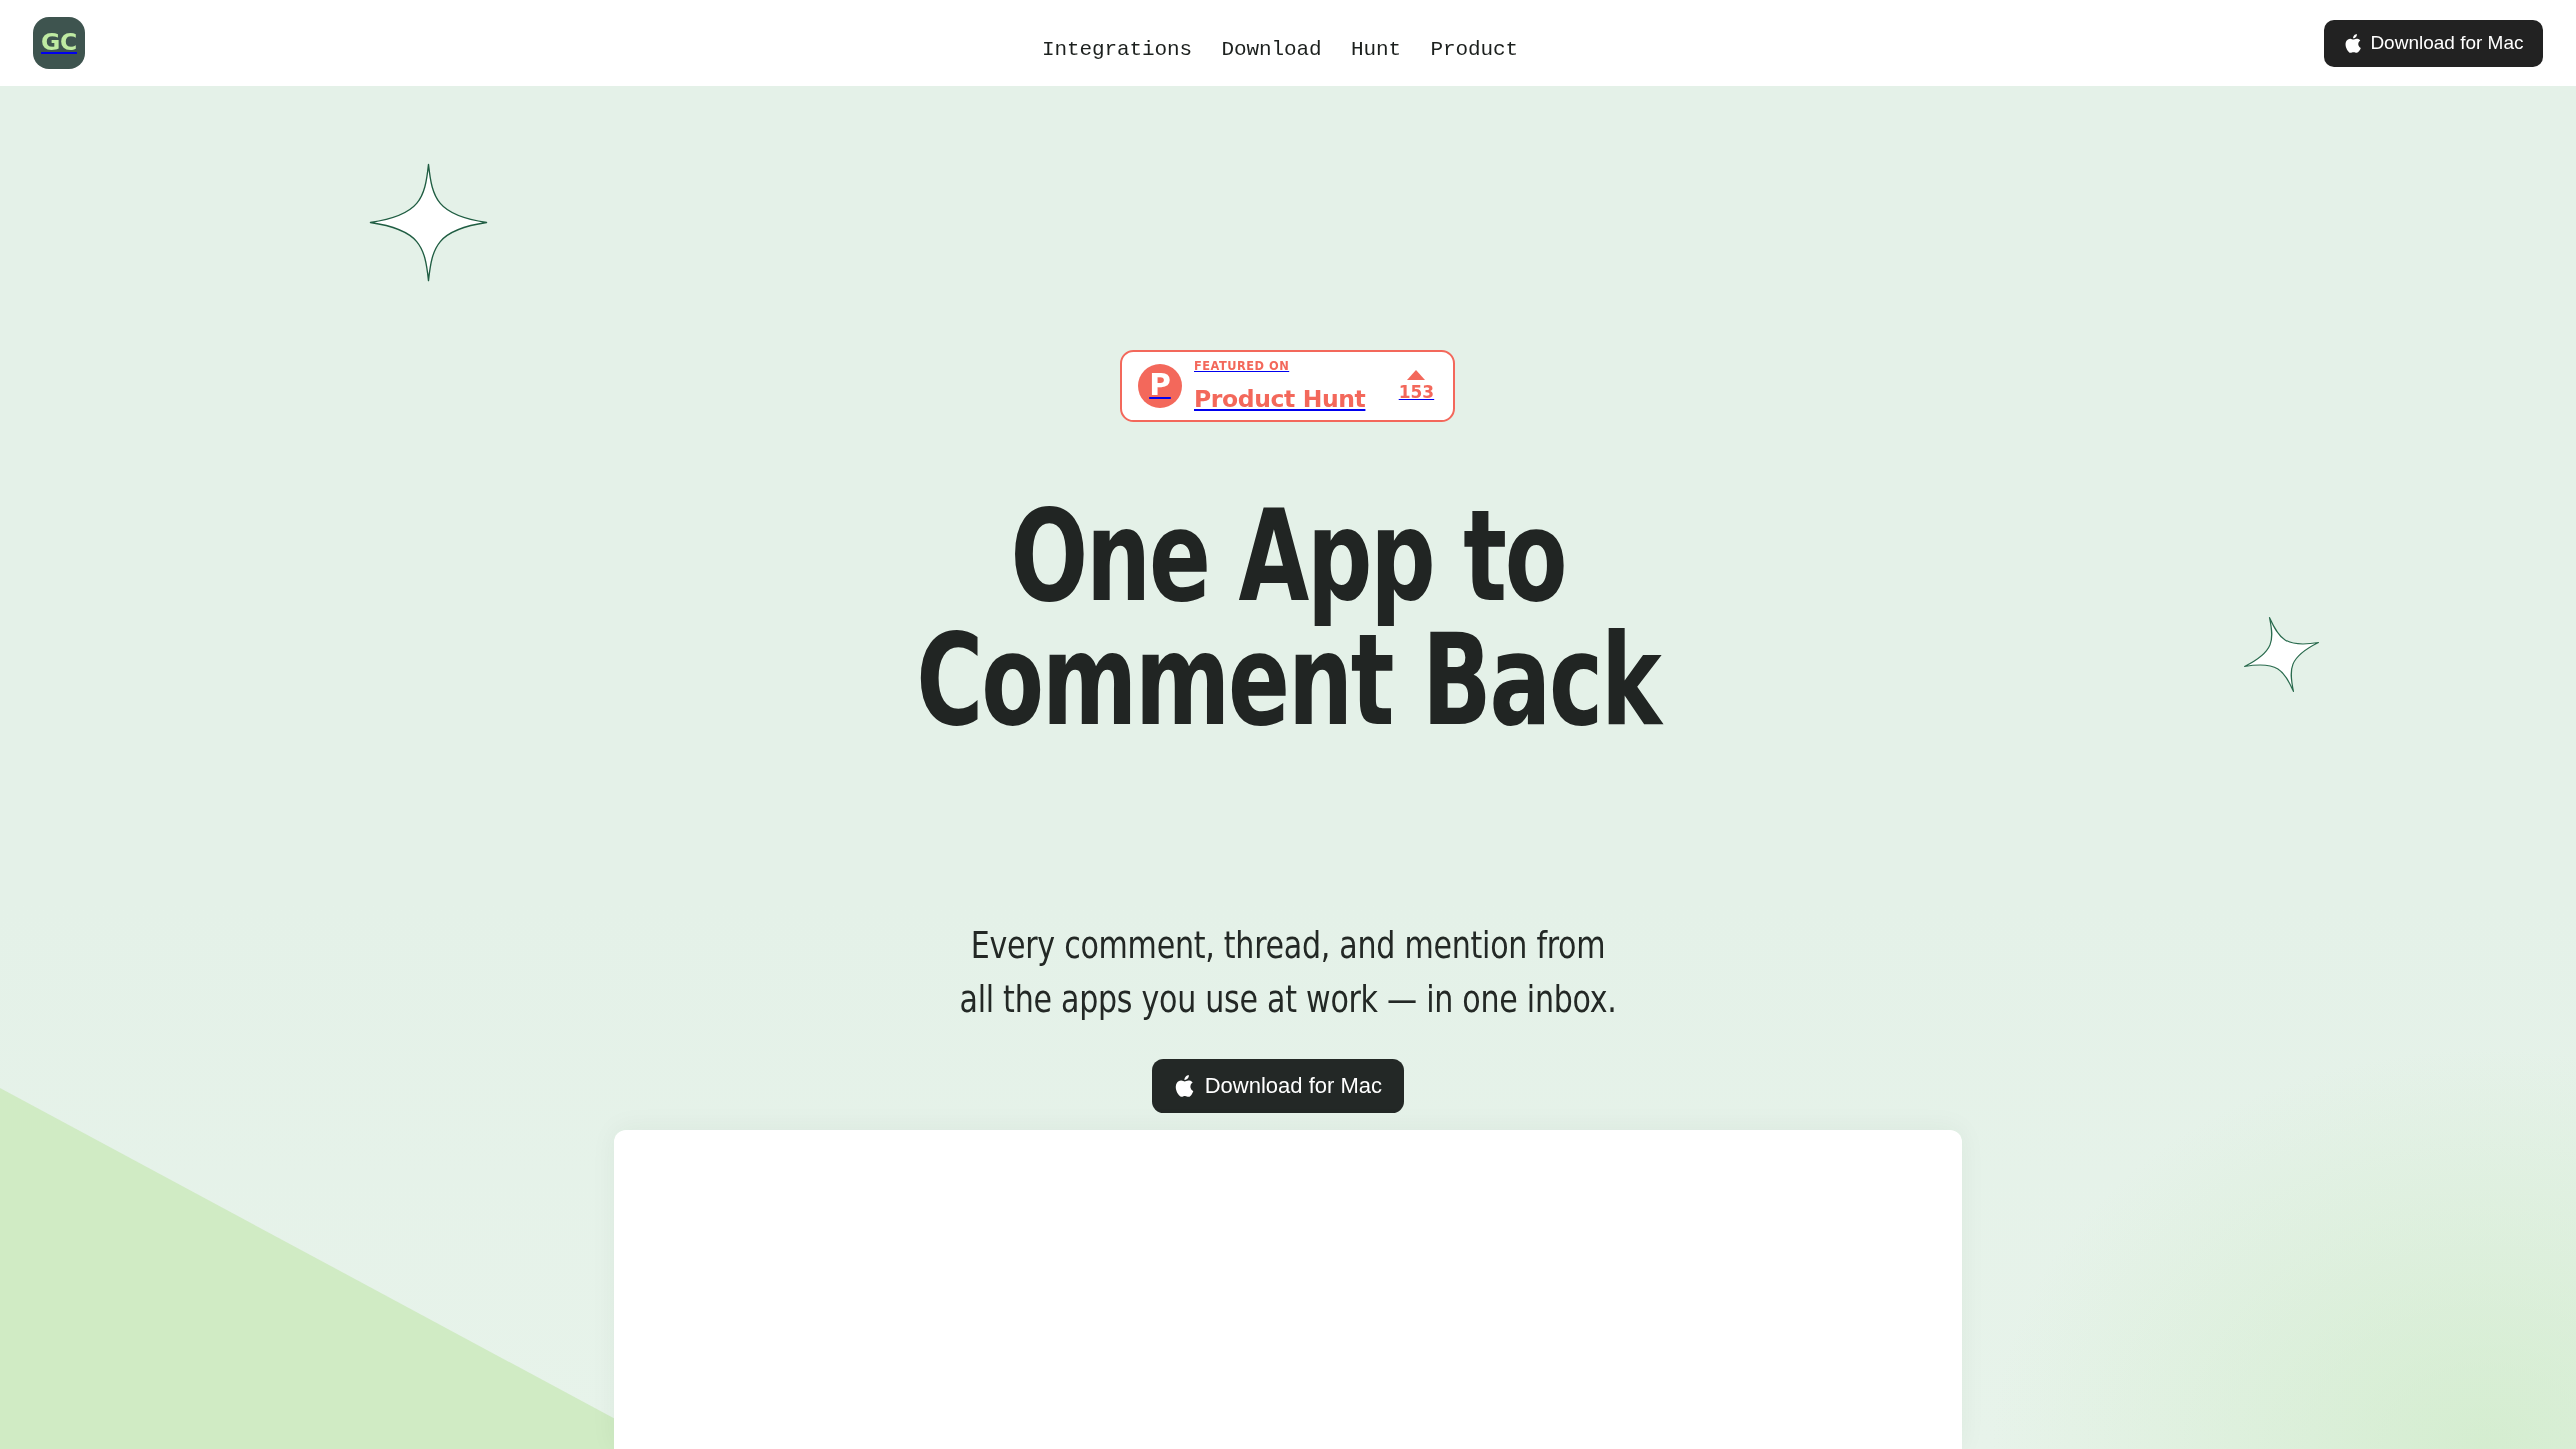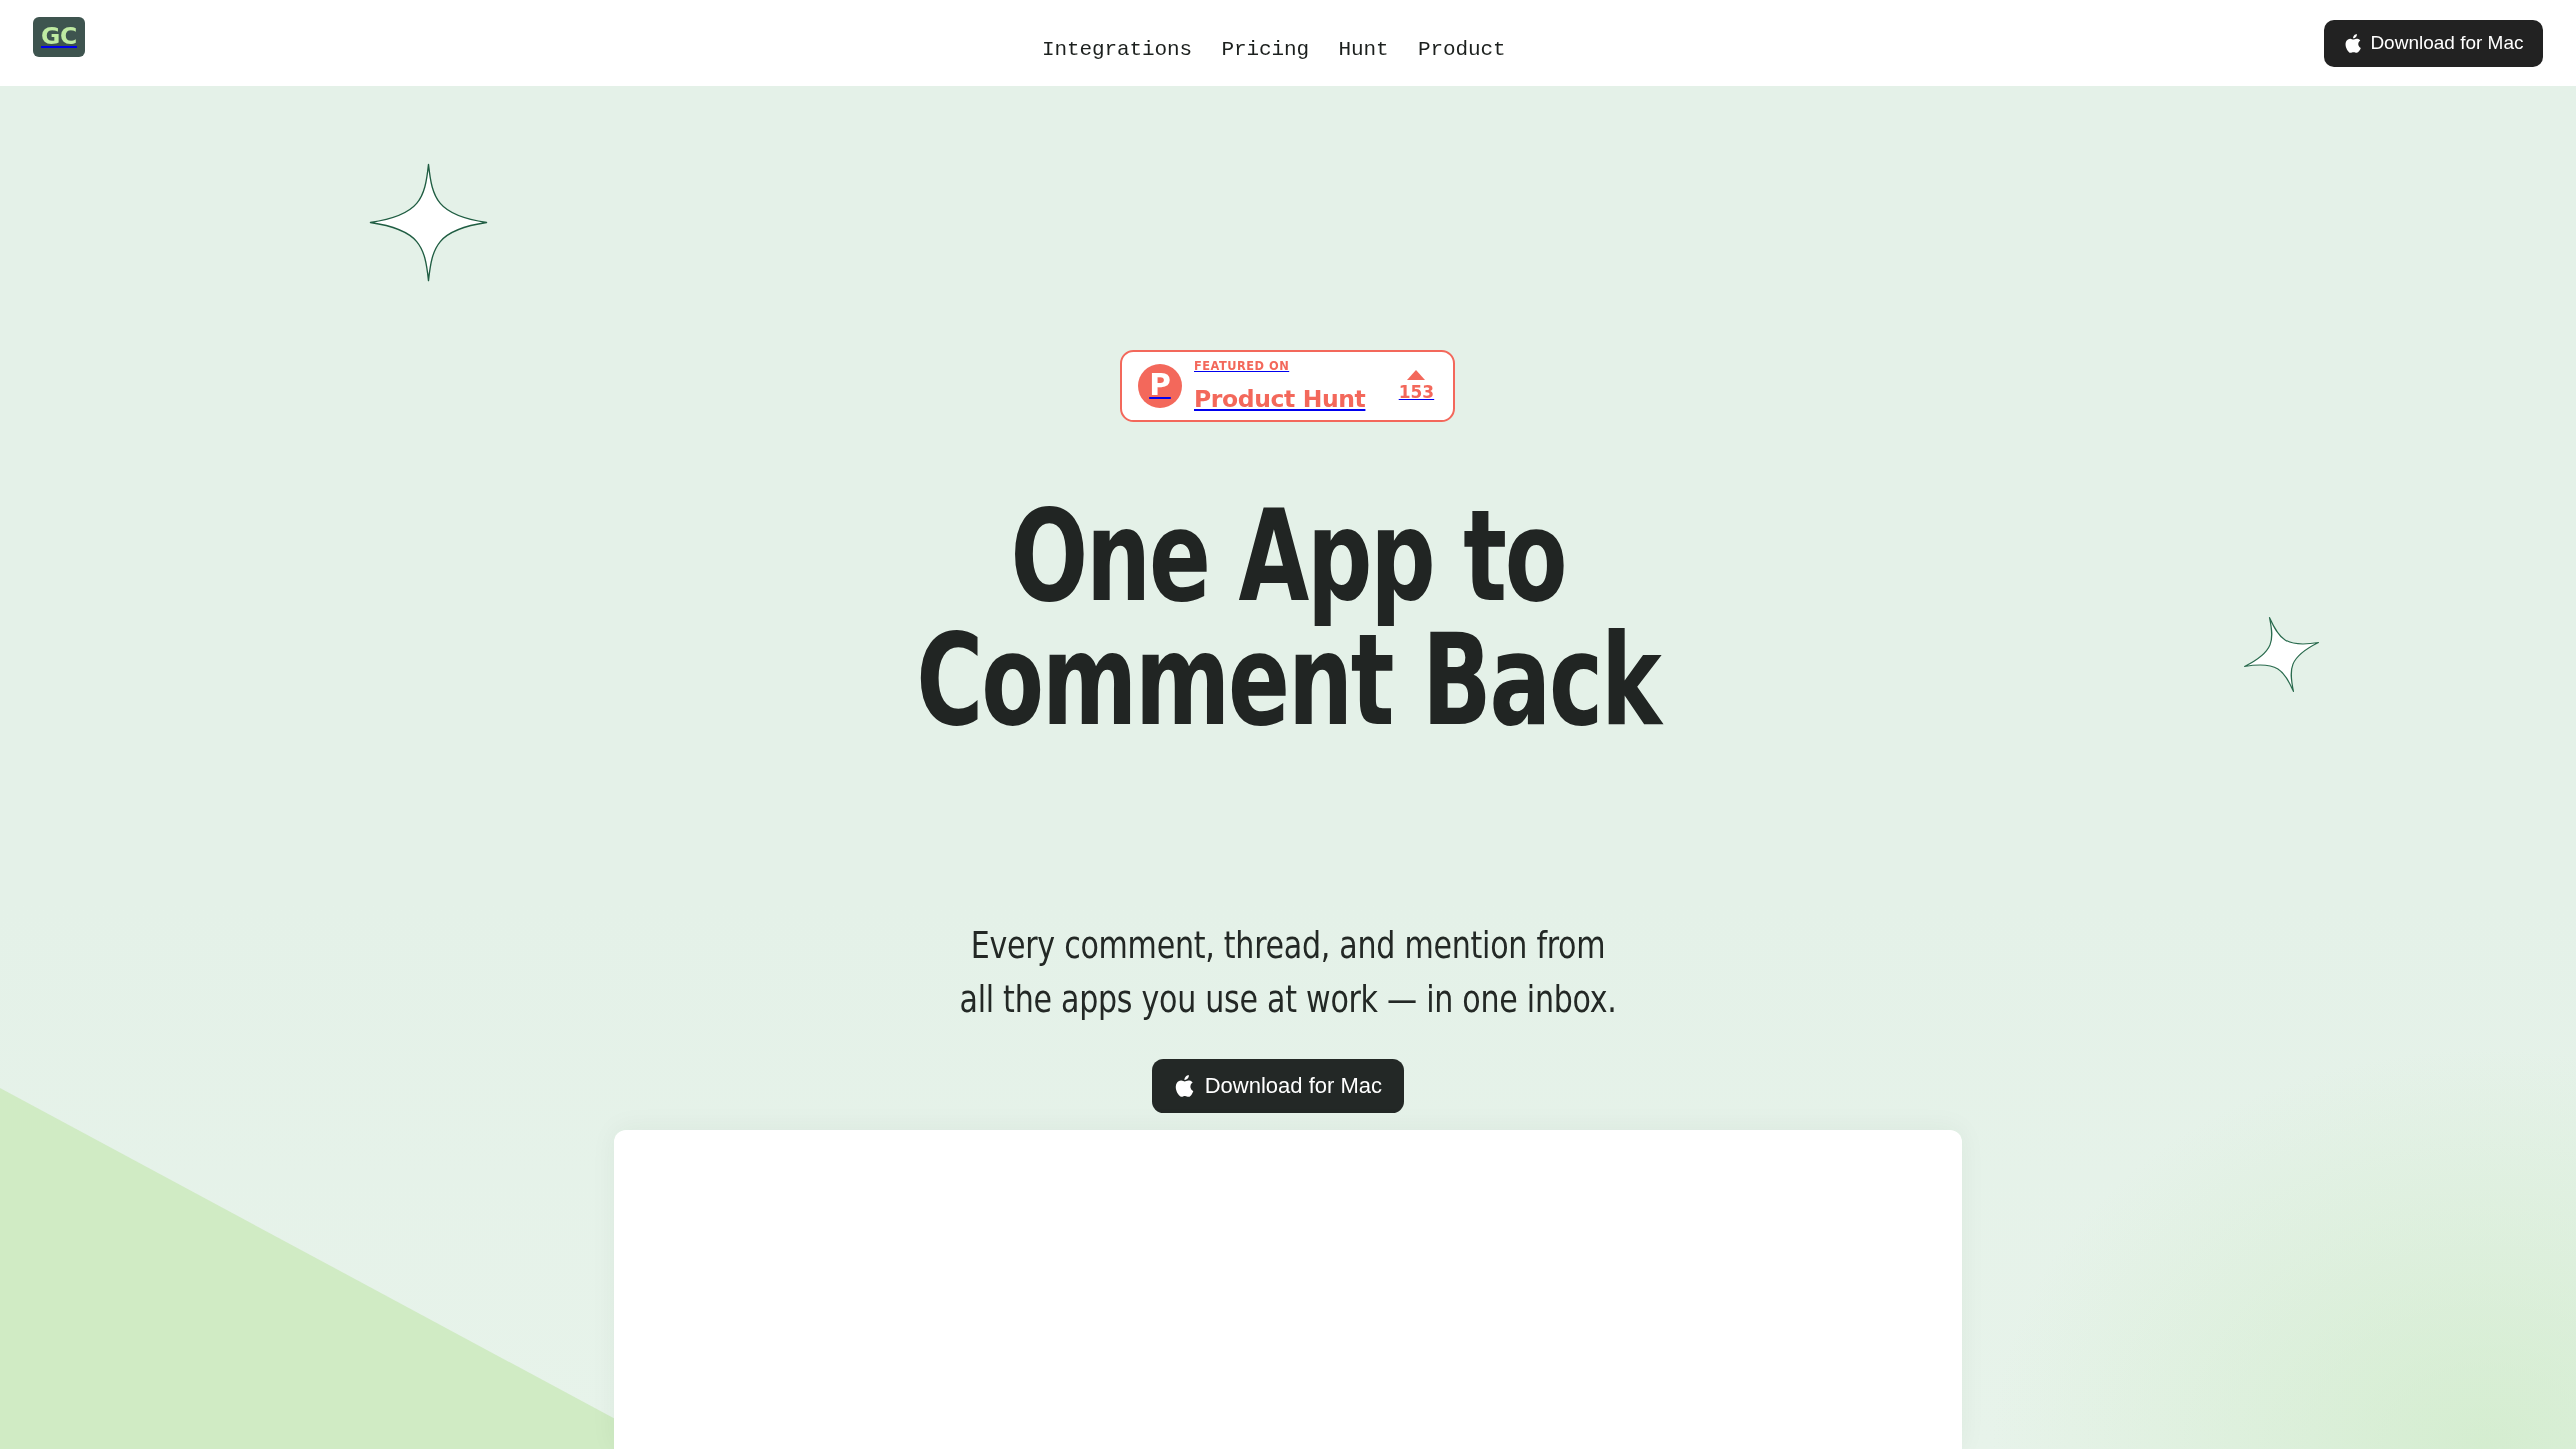--- a/index.html
+++ b/index.html
@@ -27,22 +27,22 @@
     display: flex;
     align-items: center;
     z-index: 40;
   }
 
   .brand-logo {
     position: absolute;
     left: 33px;
     top: 17px;
     width: 52px;
-    height: 40px;
-    border-radius: 6px;
+    height: 52px;
+    border-radius: 16px;
     background: #3e544f;
     display: flex;
     align-items: center;
     justify-content: center;
     cursor: pointer;
   }
   .brand-logo-text {
     font-family: "DejaVu Sans", sans-serif;
     font-weight: 700;
     font-size: 23.5px;
@@ -290,21 +290,21 @@
 
   <a class="brand-logo" href="#">
     <span class="brand-logo-text">GC</span>
   </a>
 
   <nav class="main-nav">
     <a class="nav-link" href="#">
       <span>Integrations</span>
     </a>
     <a class="nav-link" href="#">
-      <span>Pricing</span>
+      <span>Download</span>
     </a>
     <a class="nav-link" href="#">
       <span>Hunt</span>
     </a>
     <a class="nav-link" href="#">
       <span>Product</span>
     </a>
   </nav>
 
   <button class="header-cta">

